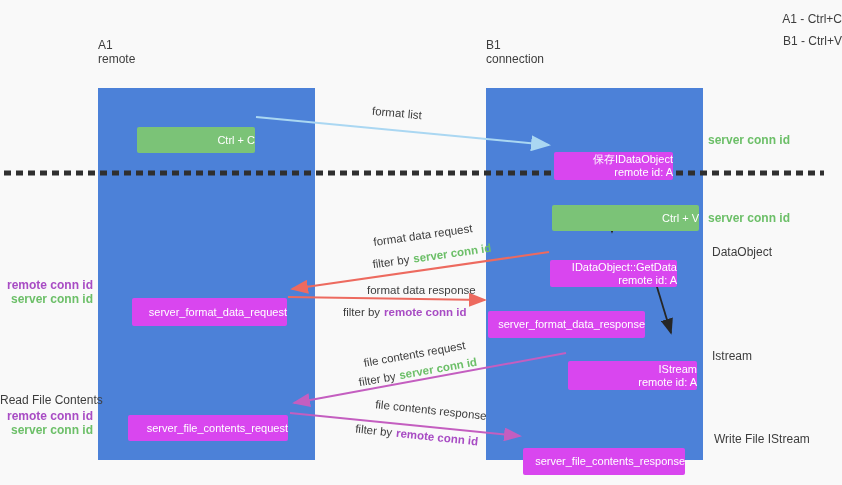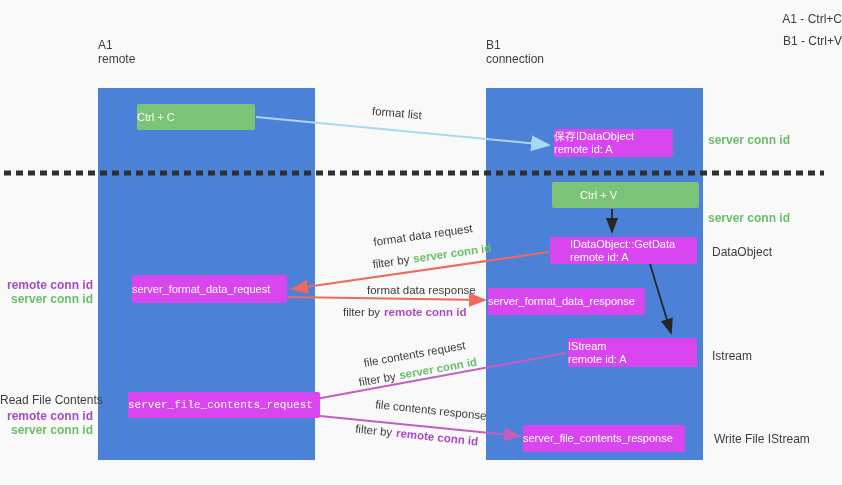--- a/index.html
+++ b/index.html
@@ -11,33 +11,33 @@
   .col-header{position:absolute;top:38px;text-align:left;color:#3d3d3d;font-size:12px;line-height:14px;}
   .col-header.left{left:98px;width:217px;}
   .col-header.right{left:486px;width:217px;}
 
   .column{position:absolute;top:88px;width:217px;height:372px;background:#4c81d8;}
   .column.left{left:98px;}
   .column.right{left:486px;}
 
   svg.overlay{position:absolute;left:0;top:0;width:842px;height:485px;pointer-events:none;}
 
-  .box{position:absolute;color:#ffffff;text-align:left;font-size:11px;border-radius:2px;
-       display:flex;flex-direction:column;justify-content:center;line-height:13px;}
+  .box{position:absolute;color:#ffffff;text-align:right;font-size:11px;border-radius:2px;
+       display:flex;flex-direction:column;justify-content:center;line-height:13px;margin-top:23px;}
   .box.green{background:#7bc377;}
   .box.orange{background:#d946ef;}
 
   .box-ctrl-c{left:137px;top:104px;width:118px;height:26px;}
   .box-save-dataobject{left:554px;top:129px;width:119px;height:28px;}
   .box-ctrl-v{left:552px;top:182px;width:119px;height:26px;padding-left:28px;}
-  .box-getdata{left:550px;top:237px;width:127px;height:27px;padding-left:20px;}
+  .box-getdata{left:550px;top:237px;width:127px;height:27px;}
   .box-format-request{left:132px;top:275px;width:155px;height:28px;}
   .box-format-response{left:488px;top:288px;width:157px;height:27px;}
   .box-istream{left:568px;top:338px;width:129px;height:29px;}
-  .box-file-request{left:128px;top:392px;width:192px;height:26px;font-family:Liberation Mono, monospace;}
+  .box-file-request{left:128px;top:392px;width:160px;height:26px;}
   .box-file-response{left:523px;top:425px;width:162px;height:27px;}
 
   .lbl{position:absolute;font-size:11.5px;color:#3d3d3d;white-space:nowrap;}
   .lbl .green-t{color:#6cbf68;font-weight:bold;margin-left:4px;}
   .lbl .purple-t{color:#a84cc4;font-weight:bold;margin-left:4px;}
 
   .side{position:absolute;font-size:12px;white-space:nowrap;}
   .side.dark{color:#3d3d3d;}
   .side.green-t{color:#6cbf68;font-weight:bold;}
   .side.purple-t{color:#a84cc4;font-weight:bold;}

